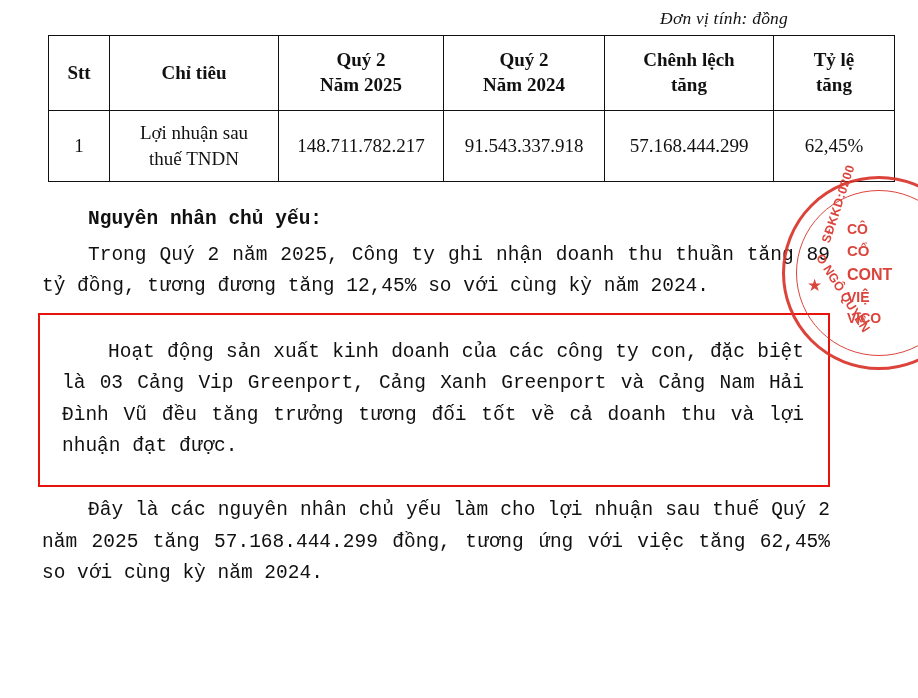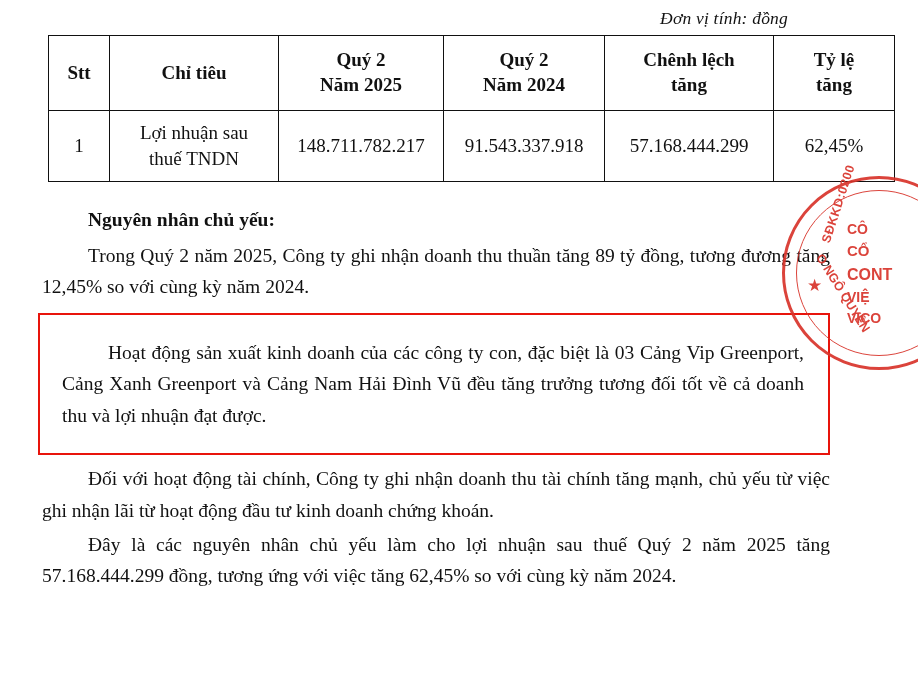--- a/index.html
+++ b/index.html
@@ -71,20 +71,21 @@
     padding-left: 12px;
     font-size: 19px;
   }
 
   
   .body {
     padding: 0 88px 0 42px;
     font-size: 19.5px;
     line-height: 1.62;
     text-align: justify;
+    font-family: Liberation Mono, monospace;
   }
   .heading {
     font-weight: bold;
     margin: 22px 0 4px 0;
     padding-left: 46px;
     font-size: 19.5px;
   }
   p.para {
     margin: 0 0 2px 0;
     text-indent: 46px;
@@ -220,21 +221,20 @@
 
   <div class="body">
     <div class="heading">Nguyên nhân chủ yếu:</div>
 
     <p class="para">Trong Quý 2 năm 2025, Công ty ghi nhận doanh thu thuần tăng 89 tỷ đồng, tương đương tăng 12,45% so với cùng kỳ năm 2024.</p>
 
     <div class="highlight-box">
       <p>Hoạt động sản xuất kinh doanh của các công ty con, đặc biệt là 03 Cảng Vip Greenport, Cảng Xanh Greenport và Cảng Nam Hải Đình Vũ đều tăng trưởng tương đối tốt về cả doanh thu và lợi nhuận đạt được.</p>
     </div>
 
-    <p class="para">Đối với hoạt động tài chính, Công ty ghi nhận doanh thu tài chính tăng mạnh, chủ yếu từ việc ghi nhận lãi từ hoạt động đầu tư kinh doanh chứng khoán.</p>
     <p class="para">Đây là các nguyên nhân chủ yếu làm cho lợi nhuận sau thuế Quý 2 năm 2025 tăng 57.168.444.299 đồng, tương ứng với việc tăng 62,45% so với cùng kỳ năm 2024.</p>
   </div>
 
   <div class="seal">
     <div class="seal-arc">SĐKKD:0200</div>
     <div class="seal-star">★</div>
     <div class="seal-arc2">O NGÔ QUYỀN</div>
     <div class="seal-center">
       <div class="c1">CÔ</div>
       <div class="c2">CỔ</div>

